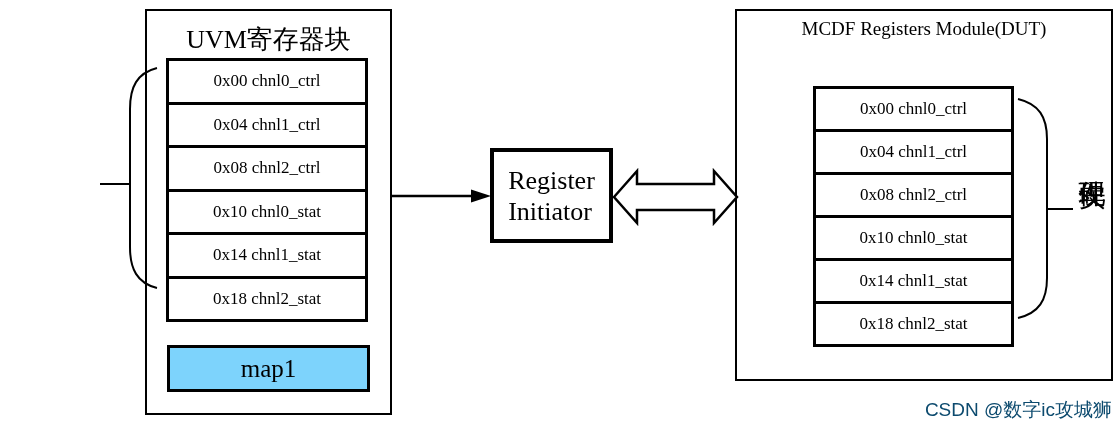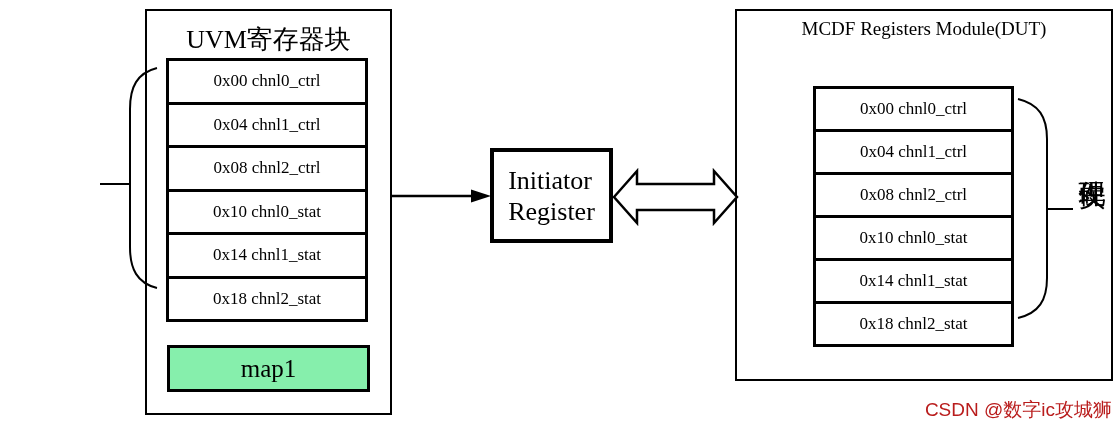--- a/index.html
+++ b/index.html
@@ -60,21 +60,21 @@
   .reg-row + .reg-row { border-top: 3px solid #000; }
   .map1-box {
     position: absolute;
     left: 20px; top: 334px;
     width: 203px; height: 47px;
     border: 3px solid #000;
     display: flex;
     align-items: center;
     justify-content: center;
     font-size: 25px;
-    background: #86efac;
+    background: #7dd3fc;
   }
   
   .init-box {
     position: absolute;
     left: 490px; top: 148px;
     width: 123px; height: 95px;
     border: 4px solid #000;
     display: flex;
     align-items: center;
     justify-content: center;
@@ -128,21 +128,21 @@
     left: 0; top: 0;
     z-index: 5;
     pointer-events: none;
   }
   
   .watermark {
     position: absolute;
     right: 6px; top: 397px;
     font-family: "Liberation Sans", "DejaVu Sans", sans-serif;
     font-size: 19px;
-    color: #b91c1c;
+    color: #0c4a6e;
     z-index: 6;
     white-space: nowrap;
   }
 </style>
 </head>
 <body>
 
 <div class="canvas">
 
   <div class="sw-label">
@@ -156,22 +156,22 @@
       <div class="reg-row">0x08 chnl2_ctrl</div>
       <div class="reg-row">0x10 chnl0_stat</div>
       <div class="reg-row">0x14 chnl1_stat</div>
       <div class="reg-row">0x18 chnl2_stat</div>
     </div>
     <div class="map1-box">map1</div>
   </div>
 
   <div class="init-box">
     <div class="init-inner">
+      <div>Register</div>
       <div>Initiator</div>
-      <div>Register</div>
     </div>
   </div>
 
   <div class="mcdf-box">
     <div class="mcdf-title">MCDF Registers Module(DUT)</div>
     <div class="mcdf-stack">
       <div class="reg-row">0x00 chnl0_ctrl</div>
       <div class="reg-row">0x04 chnl1_ctrl</div>
       <div class="reg-row">0x08 chnl2_ctrl</div>
       <div class="reg-row">0x10 chnl0_stat</div>

